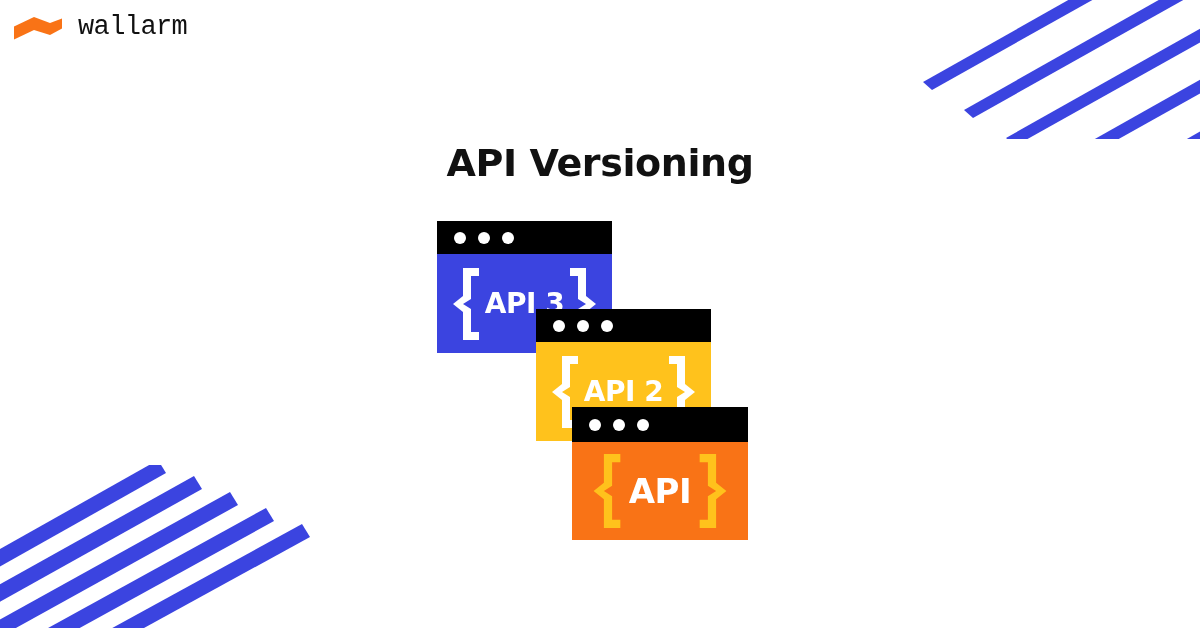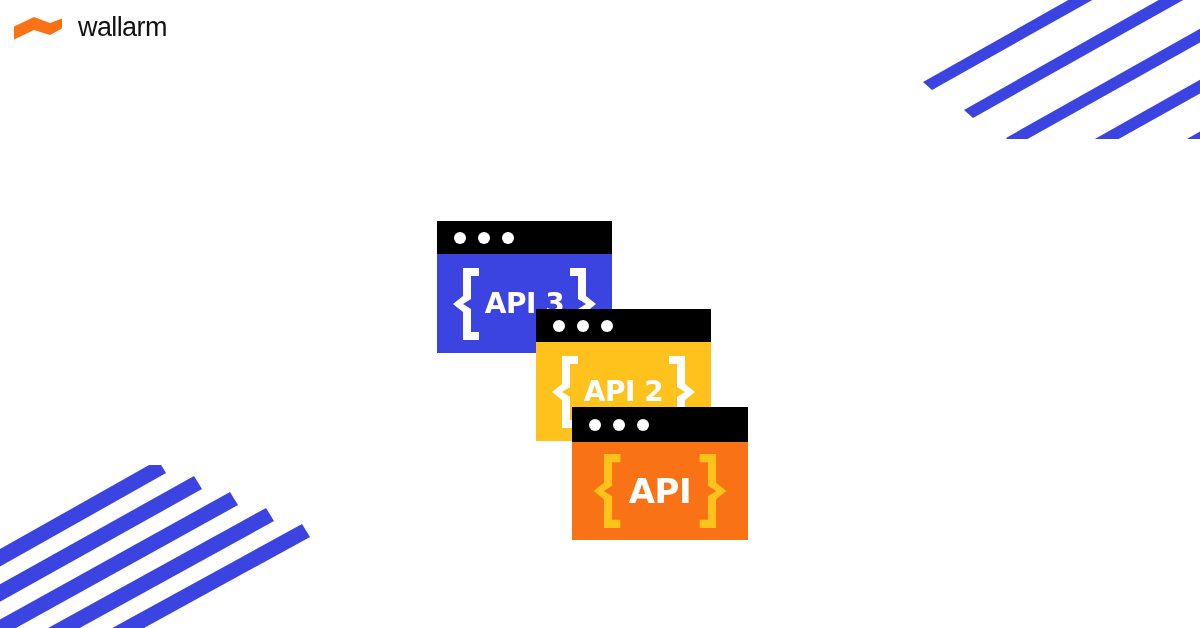--- a/index.html
+++ b/index.html
@@ -37,21 +37,21 @@
     display: flex;
     align-items: center;
     gap: 12px;
   }
   .brand-mark {
     display: block;
     width: 52px;
     height: 28px;
   }
   .brand-name {
-    font-family: Liberation Sans, sans-serif;
+    font-family: Liberation Mono, monospace;
     font-size: 27px;
     font-weight: 400;
     letter-spacing: -0.6px;
     color: #111111;
     line-height: 1;
     white-space: nowrap;
   }
 
   
   .page-title {
@@ -172,20 +172,21 @@
     <svg class="brand-mark" viewBox="0 0 52 28" xmlns="http://www.w3.org/2000/svg">
       <g fill="#F97316">
         <polygon points="0,13.5 20,4 20,17 0,26.5"></polygon>
         <polygon points="20,4 36,10 36,22 20,17"></polygon>
         <polygon points="36,10 48,5.5 48,15.5 36,22"></polygon>
       </g>
     </svg>
     <span class="brand-name">wallarm</span>
   </div>
 
+  <h1 class="page-title">API Versioning</h1>
 
   <div class="stack">
 
     <div class="window" id="win-api3">
       <div class="window-titlebar">
         <div class="dots">
           <span class="dot"></span>
           <span class="dot"></span>
           <span class="dot"></span>
         </div>

